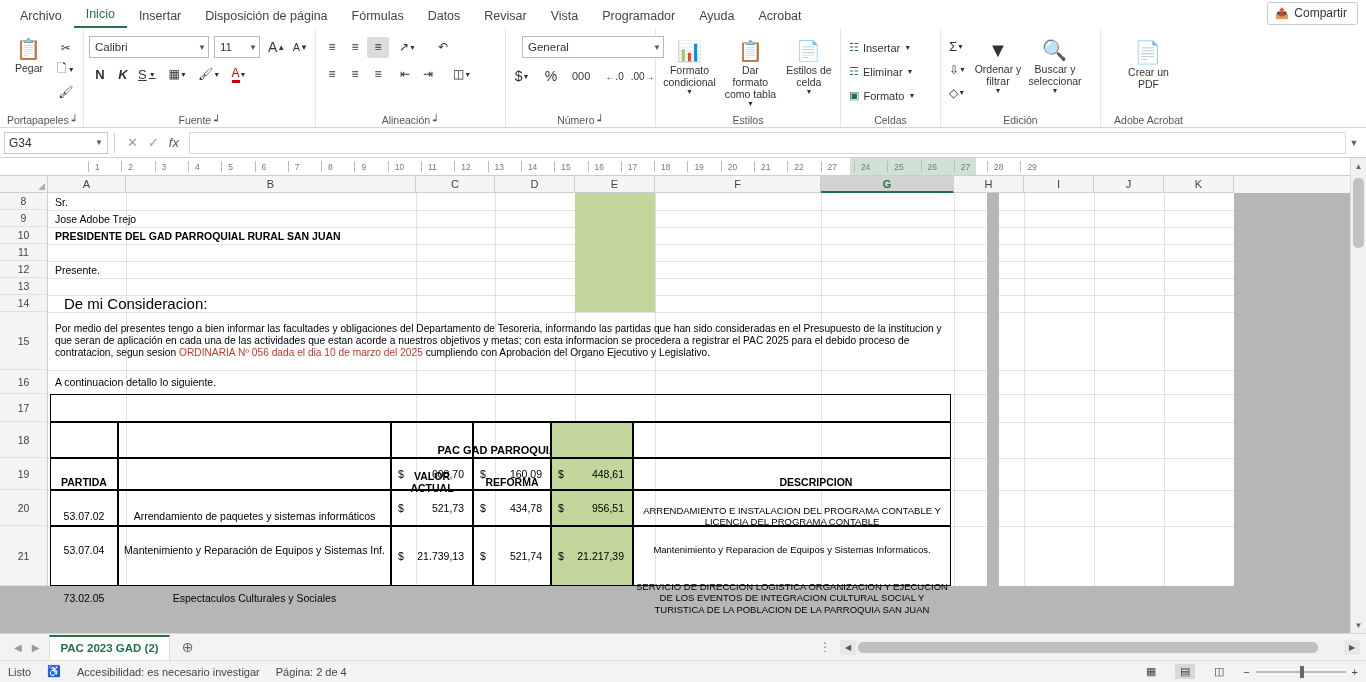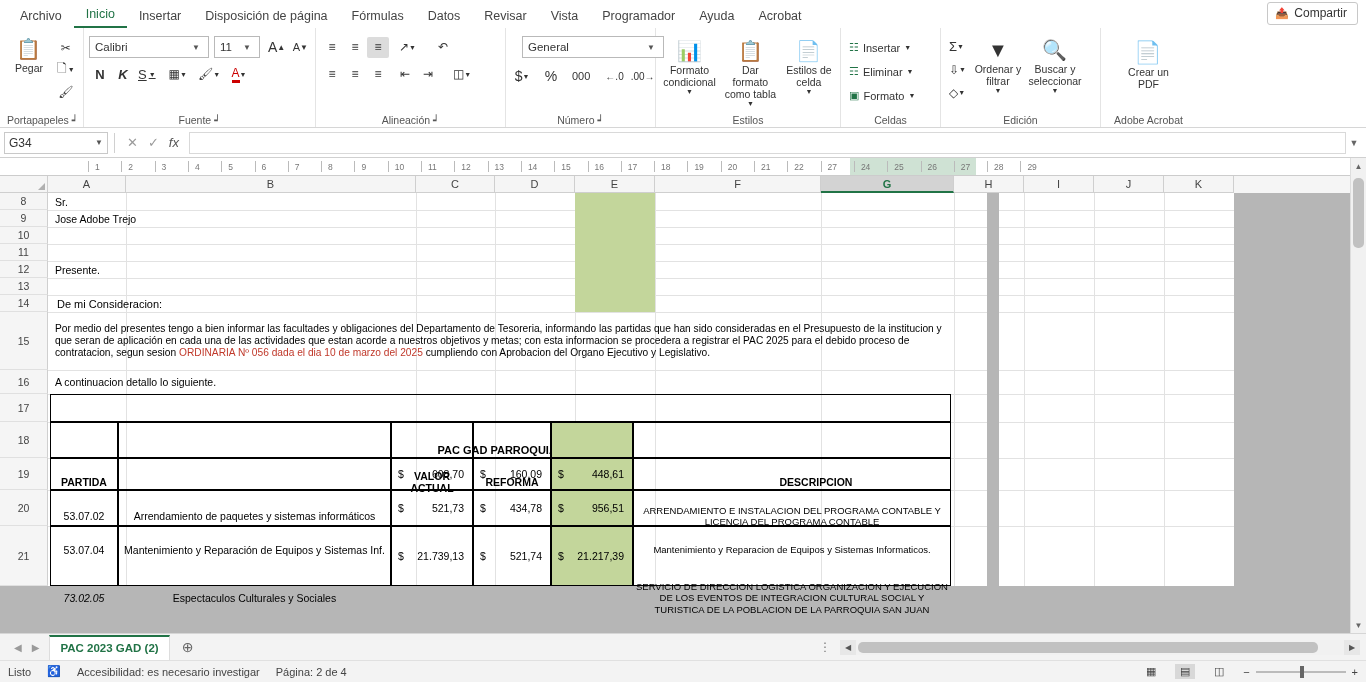--- a/index.html
+++ b/index.html
@@ -88,21 +88,21 @@
 
   
   .clip { width: 82px; }
   .clip .left { display:flex; flex-direction:column; align-items:center; }
   .clip-right { display: flex; flex-direction: column; gap: 1px; padding-top: 2px; }
 
   
   .fontgrp { width: 232px; }
   .selbox {
     border: 1px solid #b9b9b9; background: #fff; height: 22px;
-    display: flex; align-items: center; padding: 0 8px 0 5px;
+    display: flex; align-items: center; padding: 0 2px 0 5px;
     font-size: 11.5px; position: relative;
   }
   .selbox .caret { margin-left: auto; font-size: 8px; color: #555; padding-left:4px;}
   .fname { width: 120px; }
   .fsize { width: 46px; }
 
   
   .aligngrp { width: 190px; }
   
   .numgrp { width: 150px; }
@@ -649,22 +649,23 @@
             <div class="gline-h" style="top: 177px; left: 0px; width: 1186px;"></div>
             <div class="gline-h" style="top: 201px; left: 0px; width: 1186px;"></div>
             <div class="gline-h" style="top: 229px; left: 0px; width: 1186px;"></div>
             <div class="gline-h" style="top: 265px; left: 0px; width: 1186px;"></div>
             <div class="gline-h" style="top: 297px; left: 0px; width: 1186px;"></div>
             <div class="gline-h" style="top: 333px; left: 0px; width: 1186px;"></div>
             <div style="position: absolute; left: 939px; top: 0px; width: 12px; height: 393px; background: rgb(182, 182, 182);"></div>
             <div style="position: absolute; left: 527px; top: 0px; width: 80px; height: 119px; background: rgb(195, 214, 155);"></div>
             <div class="cell " style="left: 4px; top: 0px; width: 300px; height: 17px; font-size: 10.5px;">Sr.</div>
             <div class="cell " style="left: 4px; top: 17px; width: 300px; height: 17px; font-size: 10.5px;">Jose Adobe Trejo</div>
+            <div class="cell bold" style="left: 4px; top: 34px; width: 420px; height: 17px; font-size: 10.5px;">PRESIDENTE DEL GAD PARROQUIAL RURAL SAN JUAN</div>
             <div class="cell " style="left: 4px; top: 68px; width: 300px; height: 17px; font-size: 10.5px;">Presente.</div>
-            <div class="cell " style="left: 6px; top: 102px; width: 300px; height: 17px; font-size: 11px;">De mi Consideracion:</div>
+            <div class="cell " style="left: 13px; top: 102px; width: 300px; height: 17px; font-size: 15px;">De mi Consideracion:</div>
             <div class="cell wrap" style="left: 4px; top: 119px; width: 896px; height: 58px; font-size: 10.2px;">
               <span>Por medio del presentes tengo a bien informar las facultades y obligaciones del Departamento de Tesoreria, informando las partidas que han sido consideradas en el Presupuesto de la institucion y que seran de aplicación en cada una de las actividades que estan acorde a nuestros objetivos y metas; con esta informacion se procedera a registrar el PAC 2025 para el debido proceso de contratacion, segun sesion <span style="color:#c0392b">ORDINARIA Nº 056 dada el dia 10 de marzo del 2025</span> cumpliendo con Aprobacion del Organo Ejecutivo y Legislativo.</span>
             </div>
             <div class="cell " style="left: 4px; top: 177px; width: 400px; height: 24px; font-size: 10.5px;">A continuacion detallo lo siguiente.</div>
             <div style="position: absolute; left: 2px; top: 201px; width: 901px; height: 28px; border: 1px solid rgb(0, 0, 0);"></div>
             <div class="cell ctr bold" style="left: 2px; top: 201px; width: 901px; height: 28px; font-size: 11px;">PAC GAD PARROQUIAL</div>
             <div style="position: absolute; left: 2px; top: 229px; width: 68px; height: 36px; border: 1px solid rgb(0, 0, 0);"></div>
             <div class="cell ctr bold wrap" style="left: 2px; top: 229px; width: 68px; height: 36px; font-size: 10.5px;">PARTIDA</div>
             <div style="position: absolute; left: 70px; top: 229px; width: 273px; height: 36px; border: 1px solid rgb(0, 0, 0);"></div>
             <div style="position: absolute; left: 343px; top: 229px; width: 82px; height: 36px; border: 1px solid rgb(0, 0, 0);"></div>
@@ -704,21 +705,21 @@
             <div class="cell rgt" style="left: 425px; top: 297px; width: 72px; height: 36px; font-size: 10.5px;">434,78</div>
             <div class="cell " style="left: 507px; top: 297px; width: 14px; height: 36px; font-size: 10.5px;">$</div>
             <div class="cell rgt" style="left: 503px; top: 297px; width: 76px; height: 36px; font-size: 10.5px;">956,51</div>
             <div class="cell ctr wrap" style="left: 585px; top: 297px; width: 318px; height: 36px; font-size: 9.5px;">Mantenimiento y Reparacion de Equipos y Sistemas Informaticos.</div>
             <div style="position: absolute; left: 2px; top: 333px; width: 68px; height: 60px; border: 1px solid rgb(0, 0, 0);"></div>
             <div style="position: absolute; left: 70px; top: 333px; width: 273px; height: 60px; border: 1px solid rgb(0, 0, 0);"></div>
             <div style="position: absolute; left: 343px; top: 333px; width: 82px; height: 60px; border: 1px solid rgb(0, 0, 0);"></div>
             <div style="position: absolute; left: 425px; top: 333px; width: 78px; height: 60px; border: 1px solid rgb(0, 0, 0);"></div>
             <div style="position: absolute; left: 503px; top: 333px; width: 82px; height: 60px; border: 1px solid rgb(0, 0, 0); background: rgb(195, 214, 155);"></div>
             <div style="position: absolute; left: 585px; top: 333px; width: 318px; height: 60px; border: 1px solid rgb(0, 0, 0);"></div>
-            <div class="cell ctr" style="left: 2px; top: 333px; width: 68px; height: 60px; font-size: 10.5px; font-style: italic;">73.02.05</div>
+            <div class="cell ctr" style="left: 2px; top: 333px; width: 68px; height: 60px; font-size: 10.5px;">73.02.05</div>
             <div class="cell ctr wrap" style="left: 70px; top: 333px; width: 273px; height: 60px; font-size: 10.5px;">Espectaculos Culturales y Sociales</div>
             <div class="cell " style="left: 347px; top: 333px; width: 14px; height: 60px; font-size: 10.5px;">$</div>
             <div class="cell rgt" style="left: 343px; top: 333px; width: 76px; height: 60px; font-size: 10.5px;">21.739,13</div>
             <div class="cell " style="left: 429px; top: 333px; width: 14px; height: 60px; font-size: 10.5px;">$</div>
             <div class="cell rgt" style="left: 425px; top: 333px; width: 72px; height: 60px; font-size: 10.5px;">521,74</div>
             <div class="cell " style="left: 507px; top: 333px; width: 14px; height: 60px; font-size: 10.5px;">$</div>
             <div class="cell rgt" style="left: 503px; top: 333px; width: 76px; height: 60px; font-size: 10.5px;">21.217,39</div>
             <div class="cell ctr wrap" style="left: 585px; top: 333px; width: 318px; height: 60px; font-size: 9.5px;">SERVICIO DE DIRECCION LOGISTICA ORGANIZACION Y EJECUCION DE LOS EVENTOS DE INTEGRACION CULTURAL SOCIAL Y TURISTICA DE LA POBLACION DE LA PARROQUIA SAN JUAN</div>
           </div>
       </div>

